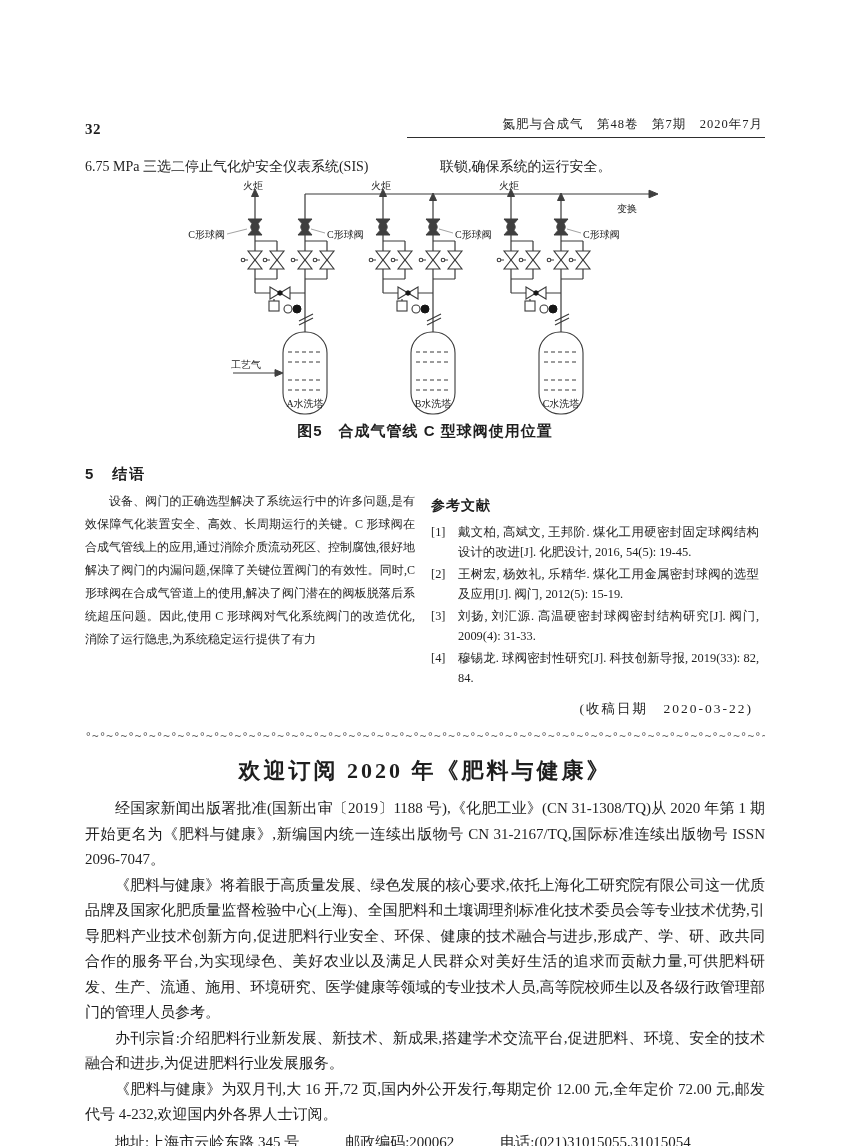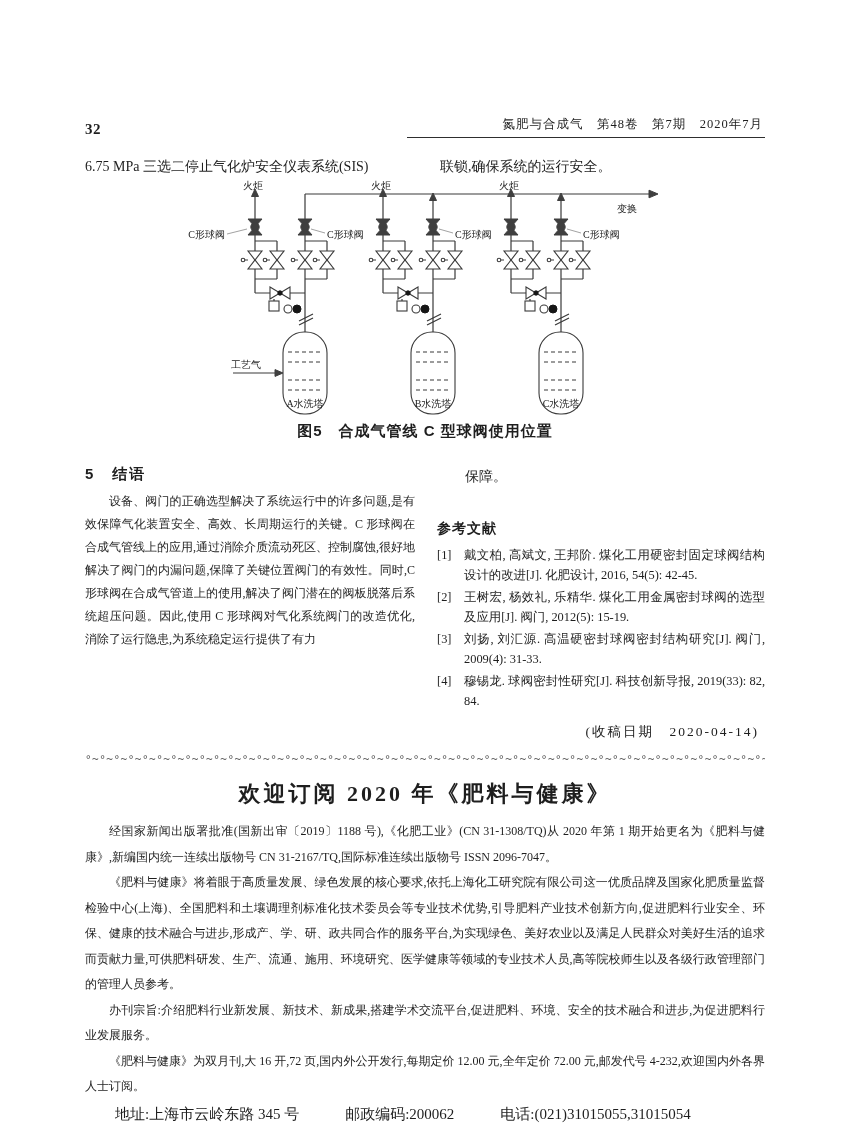--- a/index.html
+++ b/index.html
@@ -16,40 +16,40 @@
   .intro { display:flex; gap:28px; margin-top:20px; font-size:14px; }
   .intro .l { width:330px; }
   .intro .r { width:328px; }
 
   
   .figure { margin-top:4px; }
   .figure svg { display:block; margin:0 auto; }
   .figcap { text-align:center; font-family:"Liberation Sans","DejaVu Sans",sans-serif; font-weight:bold; font-size:15px; margin-top:2px; letter-spacing:1px; }
 
   
-  .cols { display:flex; gap:22px; margin-top:24px; }
+  .cols { display:flex; gap:16px; margin-top:24px; }
   .col-l { width:330px; }
   .col-r { width:328px; }
   .sechead { font-family:"Liberation Sans","DejaVu Sans",sans-serif; font-weight:bold; font-size:15px; letter-spacing:2px; }
   .bodytext { margin-top:6px; font-size:12px; line-height:23px; text-align:justify; text-indent:2em; }
   .cont { font-size:14px; line-height:23px; text-indent:2em; }
   .refhead { font-family:"Liberation Sans","DejaVu Sans",sans-serif; font-weight:bold; font-size:14px; margin-top:32px; letter-spacing:1px; }
   .reflist { margin-top:8px; }
   .refitem { display:flex; font-size:12.4px; line-height:19.5px; margin-bottom:3px; }
   .refno { flex:0 0 27px; }
   .reftxt { flex:1; text-align:justify; }
   .received { text-align:right; font-size:13.5px; margin-top:12px; letter-spacing:2px; padding-right:6px; }
 
   
   .divider { margin-top:13px; font-size:11px; line-height:11px; color:#5a5a5a; white-space:nowrap; overflow:hidden; letter-spacing:.5px; font-family:"DejaVu Sans Mono",monospace; }
 
   
   .sub-title { text-align:center; font-weight:bold; font-size:22px; letter-spacing:3px; margin-top:14px; }
   .sub-body { margin-top:10px; }
-  .sub-body p { font-size:12px; line-height:25.5px; text-align:justify; text-indent:2em; }
+  .sub-body p { font-size:15px; line-height:25.5px; text-align:justify; text-indent:2em; }
   .addr { display:flex; font-size:15px; line-height:26px; margin-top:1px; padding-left:2em; }
   .addr span { margin-right:46px; }
 
   
   .ln { stroke:#3a3a3a; stroke-width:1.2; fill:none; }
   .thin { stroke:#8a8a8a; stroke-width:.8; fill:none; }
   .wv { fill:#ffffff; stroke:#3a3a3a; stroke-width:1.1; }
   .dv { fill:#3f3f3f; stroke:#3f3f3f; }
   .blk { fill:#161616; stroke:#161616; }
   .dash { stroke:#3a3a3a; stroke-width:1.1; stroke-dasharray:4 3; fill:none; }
@@ -146,41 +146,40 @@
     </svg>
     <div class="figcap">图5　合成气管线 C 型球阀使用位置</div>
   </div>
 
   <div class="cols">
     <div class="col-l">
       <div class="sechead">5　结语</div>
       <p class="bodytext">设备、阀门的正确选型解决了系统运行中的许多问题,是有效保障气化装置安全、高效、长周期运行的关键。C 形球阀在合成气管线上的应用,通过消除介质流动死区、控制腐蚀,很好地解决了阀门的内漏问题,保障了关键位置阀门的有效性。同时,C 形球阀在合成气管道上的使用,解决了阀门潜在的阀板脱落后系统超压问题。因此,使用 C 形球阀对气化系统阀门的改造优化,消除了运行隐患,为系统稳定运行提供了有力</p>
     </div>
     <div class="col-r">
-      <p class="cont">保障。</p>
       <div class="refhead">参考文献</div>
       <div class="reflist">
         <div class="refitem">
           <span class="refno">[1]</span>
-          <span class="reftxt">戴文柏, 高斌文, 王邦阶. 煤化工用硬密封固定球阀结构设计的改进[J]. 化肥设计, 2016, 54(5): 42-45.</span>
+          <span class="reftxt">戴文柏, 高斌文, 王邦阶. 煤化工用硬密封固定球阀结构设计的改进[J]. 化肥设计, 2016, 54(5): 19-45.</span>
         </div>
         <div class="refitem">
           <span class="refno">[2]</span>
           <span class="reftxt">王树宏, 杨效礼, 乐精华. 煤化工用金属密封球阀的选型及应用[J]. 阀门, 2012(5): 15-19.</span>
         </div>
         <div class="refitem">
           <span class="refno">[3]</span>
           <span class="reftxt">刘扬, 刘汇源. 高温硬密封球阀密封结构研究[J]. 阀门, 2009(4): 31-33.</span>
         </div>
         <div class="refitem">
           <span class="refno">[4]</span>
           <span class="reftxt">穆锡龙. 球阀密封性研究[J]. 科技创新导报, 2019(33): 82, 84.</span>
         </div>
       </div>
-      <div class="received">(收稿日期　2020-04-14)</div>
+      <div class="received">(收稿日期　2020-03-22)</div>
     </div>
   </div>
 
   <div class="divider">°~°~°~°~°~°~°~°~°~°~°~°~°~°~°~°~°~°~°~°~°~°~°~°~°~°~°~°~°~°~°~°~°~°~°~°~°~°~°~°~°~°~°~°~°~°~°~°~°~°~°~°~°~°~°~°~°~°~°~°~°~°~°~°~°~°~°~°~°~°~°~°~°~°~°~</div>
 
   <div class="subscription">
     <div class="sub-title">欢迎订阅 2020 年《肥料与健康》</div>
     <div class="sub-body">
       <p>经国家新闻出版署批准(国新出审〔2019〕1188 号),《化肥工业》(CN 31-1308/TQ)从 2020 年第 1 期开始更名为《肥料与健康》,新编国内统一连续出版物号 CN 31-2167/TQ,国际标准连续出版物号 ISSN 2096-7047。</p>
       <p>《肥料与健康》将着眼于高质量发展、绿色发展的核心要求,依托上海化工研究院有限公司这一优质品牌及国家化肥质量监督检验中心(上海)、全国肥料和土壤调理剂标准化技术委员会等专业技术优势,引导肥料产业技术创新方向,促进肥料行业安全、环保、健康的技术融合与进步,形成产、学、研、政共同合作的服务平台,为实现绿色、美好农业以及满足人民群众对美好生活的追求而贡献力量,可供肥料研发、生产、流通、施用、环境研究、医学健康等领域的专业技术人员,高等院校师生以及各级行政管理部门的管理人员参考。</p>

